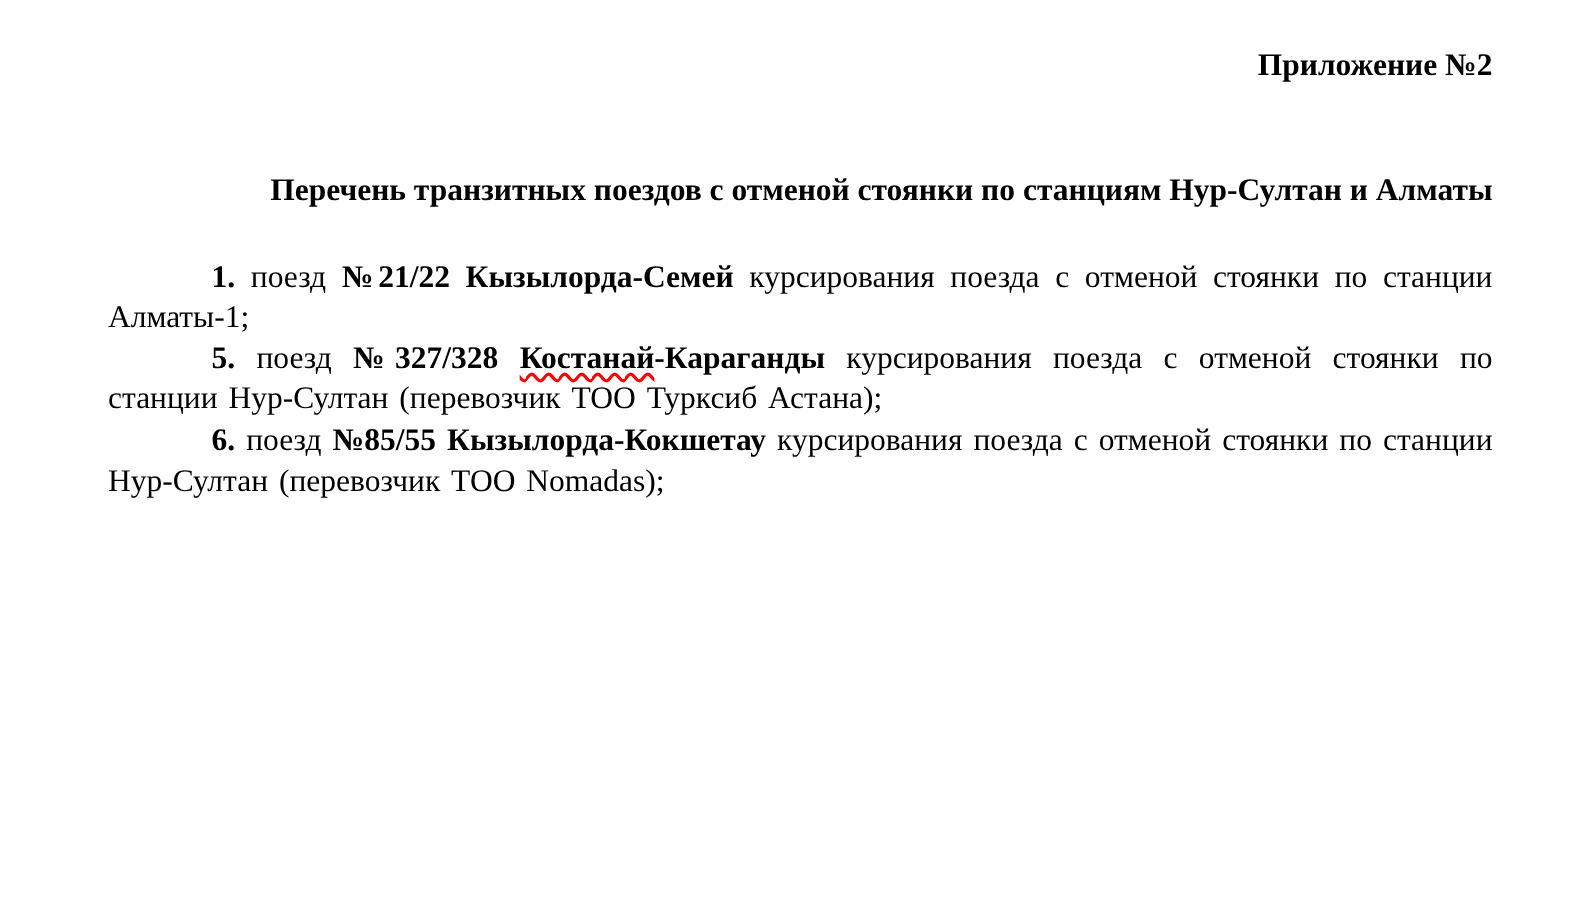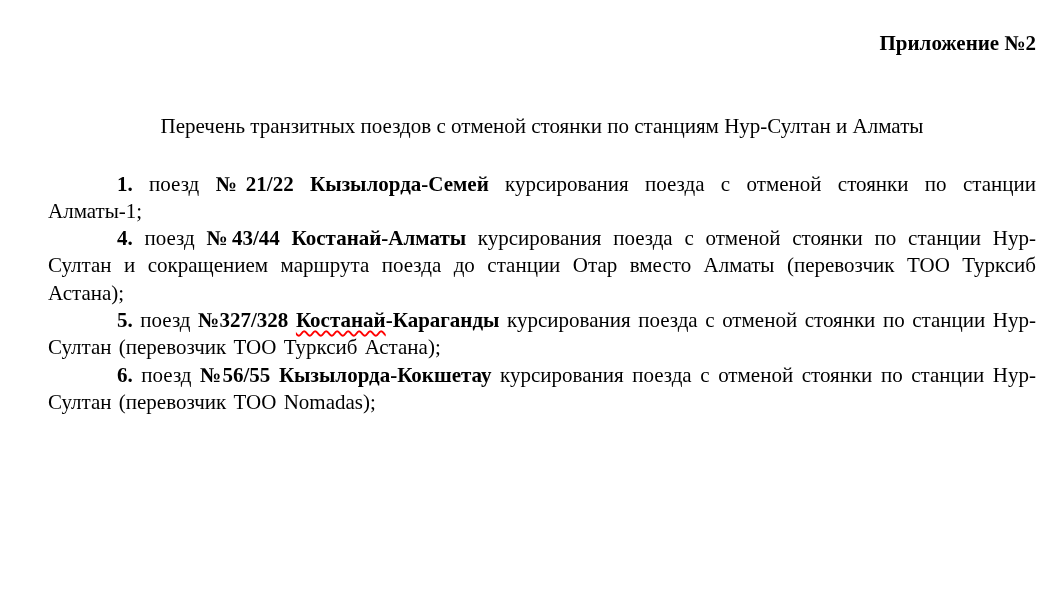--- a/index.html
+++ b/index.html
@@ -9,54 +9,54 @@
     overflow: hidden;
   }
   body {
     font-family: "Liberation Serif", serif;
     color: #000000;
     font-size: 21px;
     line-height: 27.3px;
   }
   .page {
     width: 1063px; height: 598px;
-    padding: 30px 27px 0 48px;
+    padding: 30px 68px 0 48px;
   }
   .appendix {
     text-align: right;
     font-weight: bold;
   }
   .doc-title {
     margin-top: 56px;
-    text-align: center;
-    font-weight: normal;
+    text-align: right;
+    font-weight: bold;
   }
   .train-list {
     margin-top: 30px;
   }
   .item {
     text-align: justify;
     text-indent: 69px;
     word-spacing: 2px;
+    margin-left: 24px;
   }
   .item b { font-weight: bold; }
   .wavy {
     text-decoration: underline;
     text-decoration-style: wavy;
     text-decoration-color: #ff0000;
     text-decoration-thickness: 2px;
     text-underline-offset: 3px;
     text-decoration-skip-ink: none;
   }
 </style>
 </head>
 <body>
 
 <div class="page">
   <div class="appendix">Приложение №2</div>
   <div class="doc-title">Перечень транзитных поездов с отменой стоянки по станциям Нур-Султан и Алматы</div>
   <div class="train-list">
     <p class="item"><b>1.</b><span> поезд </span><b>№21/22 Кызылорда-Семей</b><b class="wavy"></b><b></b><span> курсирования поезда с отменой стоянки по станции Алматы-1;</span></p>
-    <p class="item"><b>4.</b><span> поезд </span><b>№43/44 Костанай-Алматы</b><b class="wavy"></b><b></b><span> курсирования поезда с отменой стоянки по станции Нур-Султан и сокращением маршрута поезда до станции Отар вместо Алматы (перевозчик ТОО Турксиб Астана);</span></p>
     <p class="item"><b>5.</b><span> поезд </span><b>№327/328 </b><b class="wavy">Костанай</b><b>-Караганды</b><span> курсирования поезда с отменой стоянки по станции Нур-Султан (перевозчик ТОО Турксиб Астана);</span></p>
-    <p class="item"><b>6.</b><span> поезд </span><b>№56/55 Кызылорда-Кокшетау</b><b class="wavy"></b><b></b><span> курсирования поезда с отменой стоянки по станции Нур-Султан (перевозчик ТОО Nomadas);</span></p>
+    <p class="item"><b>6.</b><span> поезд </span><b>№85/55 Кызылорда-Кокшетау</b><b class="wavy"></b><b></b><span> курсирования поезда с отменой стоянки по станции Нур-Султан (перевозчик ТОО Nomadas);</span></p>
   </div>
 </div>
 
 </body></html>

